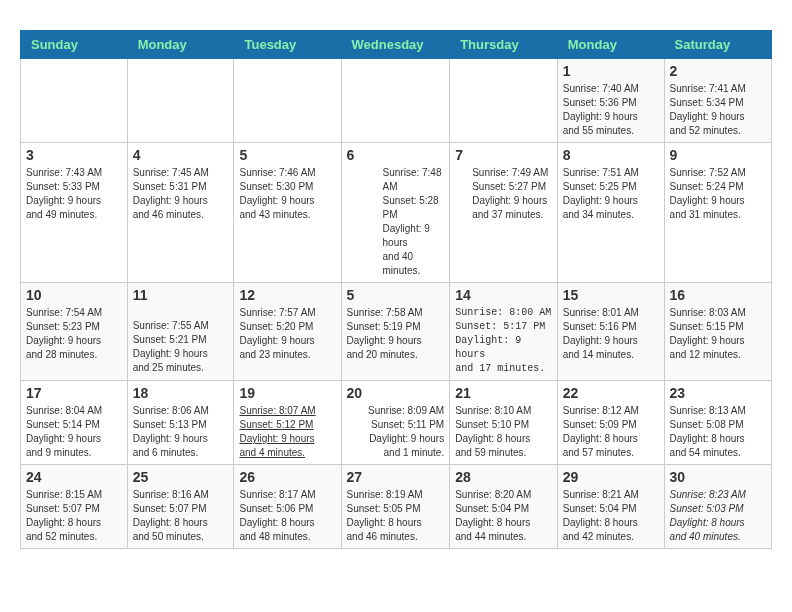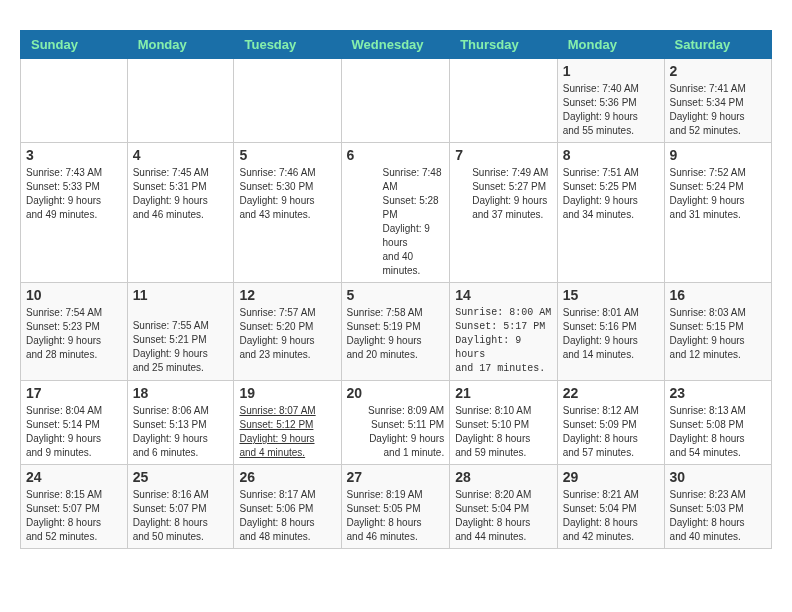--- a/index.html
+++ b/index.html
@@ -315,20 +315,20 @@
         </td>
         <td>
           <div class="day-number">29</div>
           <div class="day-info" style="white-space: pre-line;">Sunrise: 8:21 AM
 Sunset: 5:04 PM
 Daylight: 8 hours
 and 42 minutes.</div>
         </td>
         <td>
           <div class="day-number">30</div>
-          <div class="day-info" style="white-space: pre-line;">Sunrise: 8:23 AM
+          <div class="day-info" style="white-space: pre-line; font-style: italic;">Sunrise: 8:23 AM
 Sunset: 5:03 PM
 Daylight: 8 hours
 and 40 minutes.</div>
         </td>
       </tr>
     </tbody>
 </table>
 
 </body></html>

